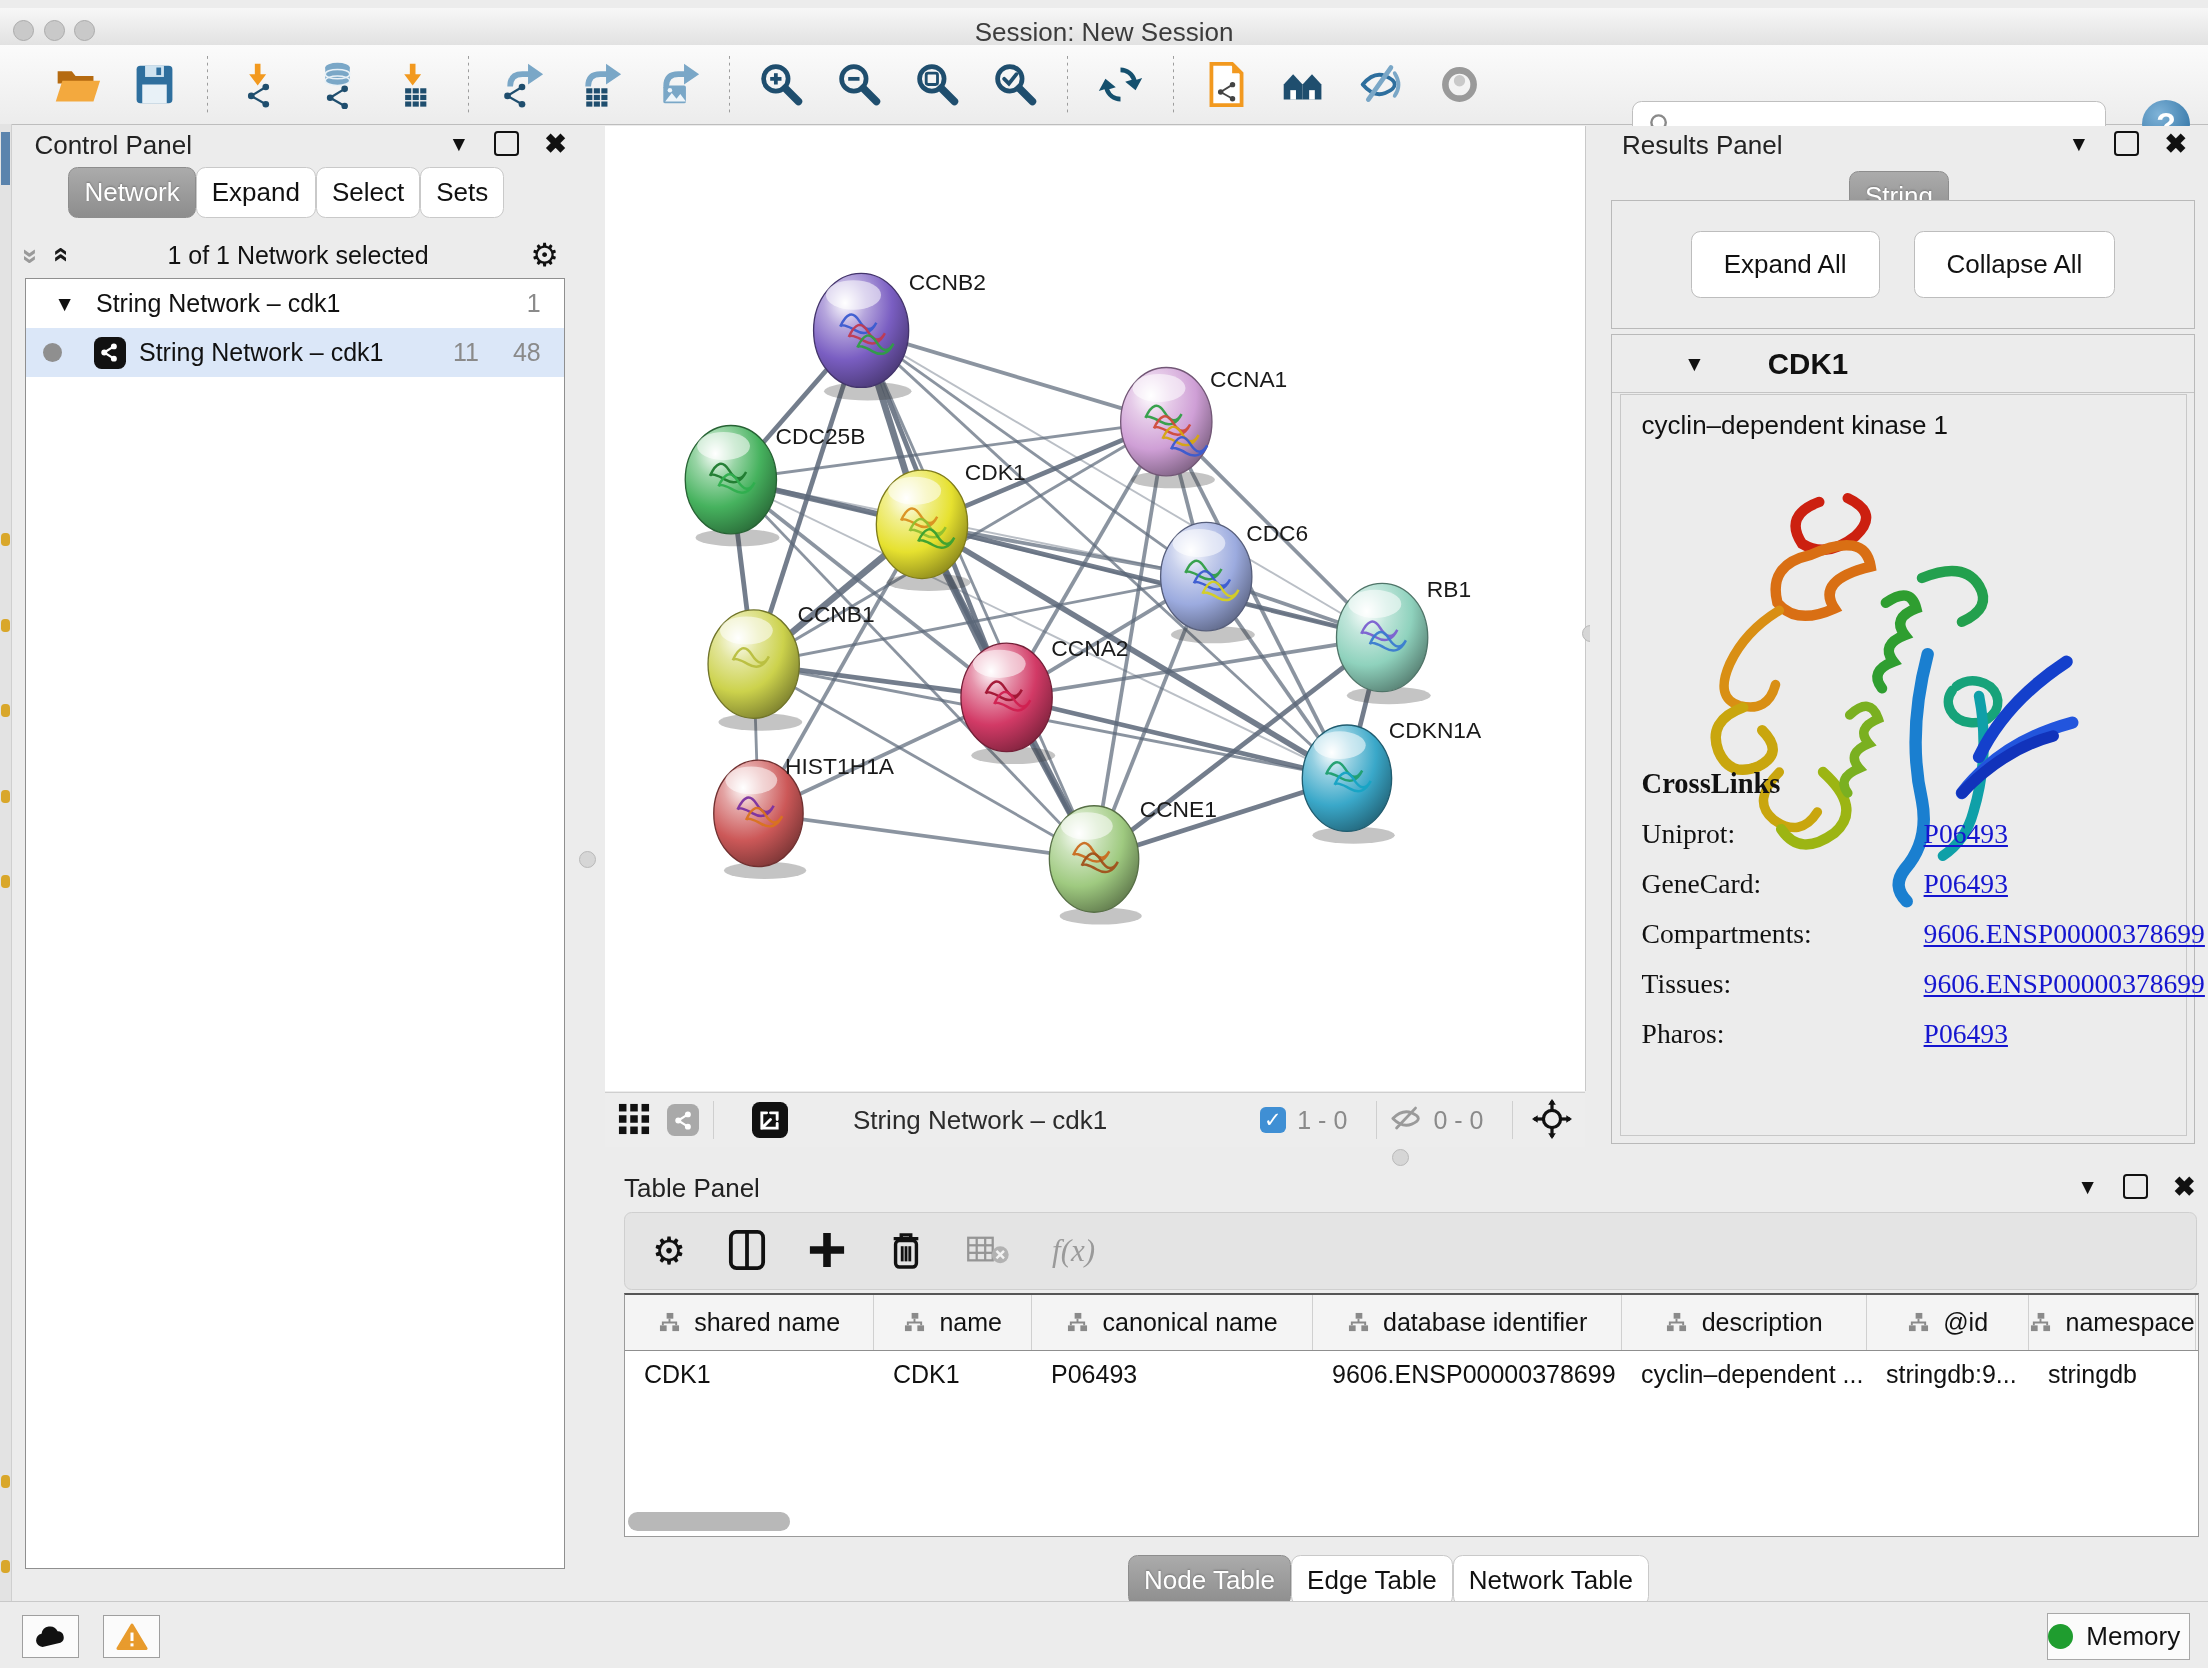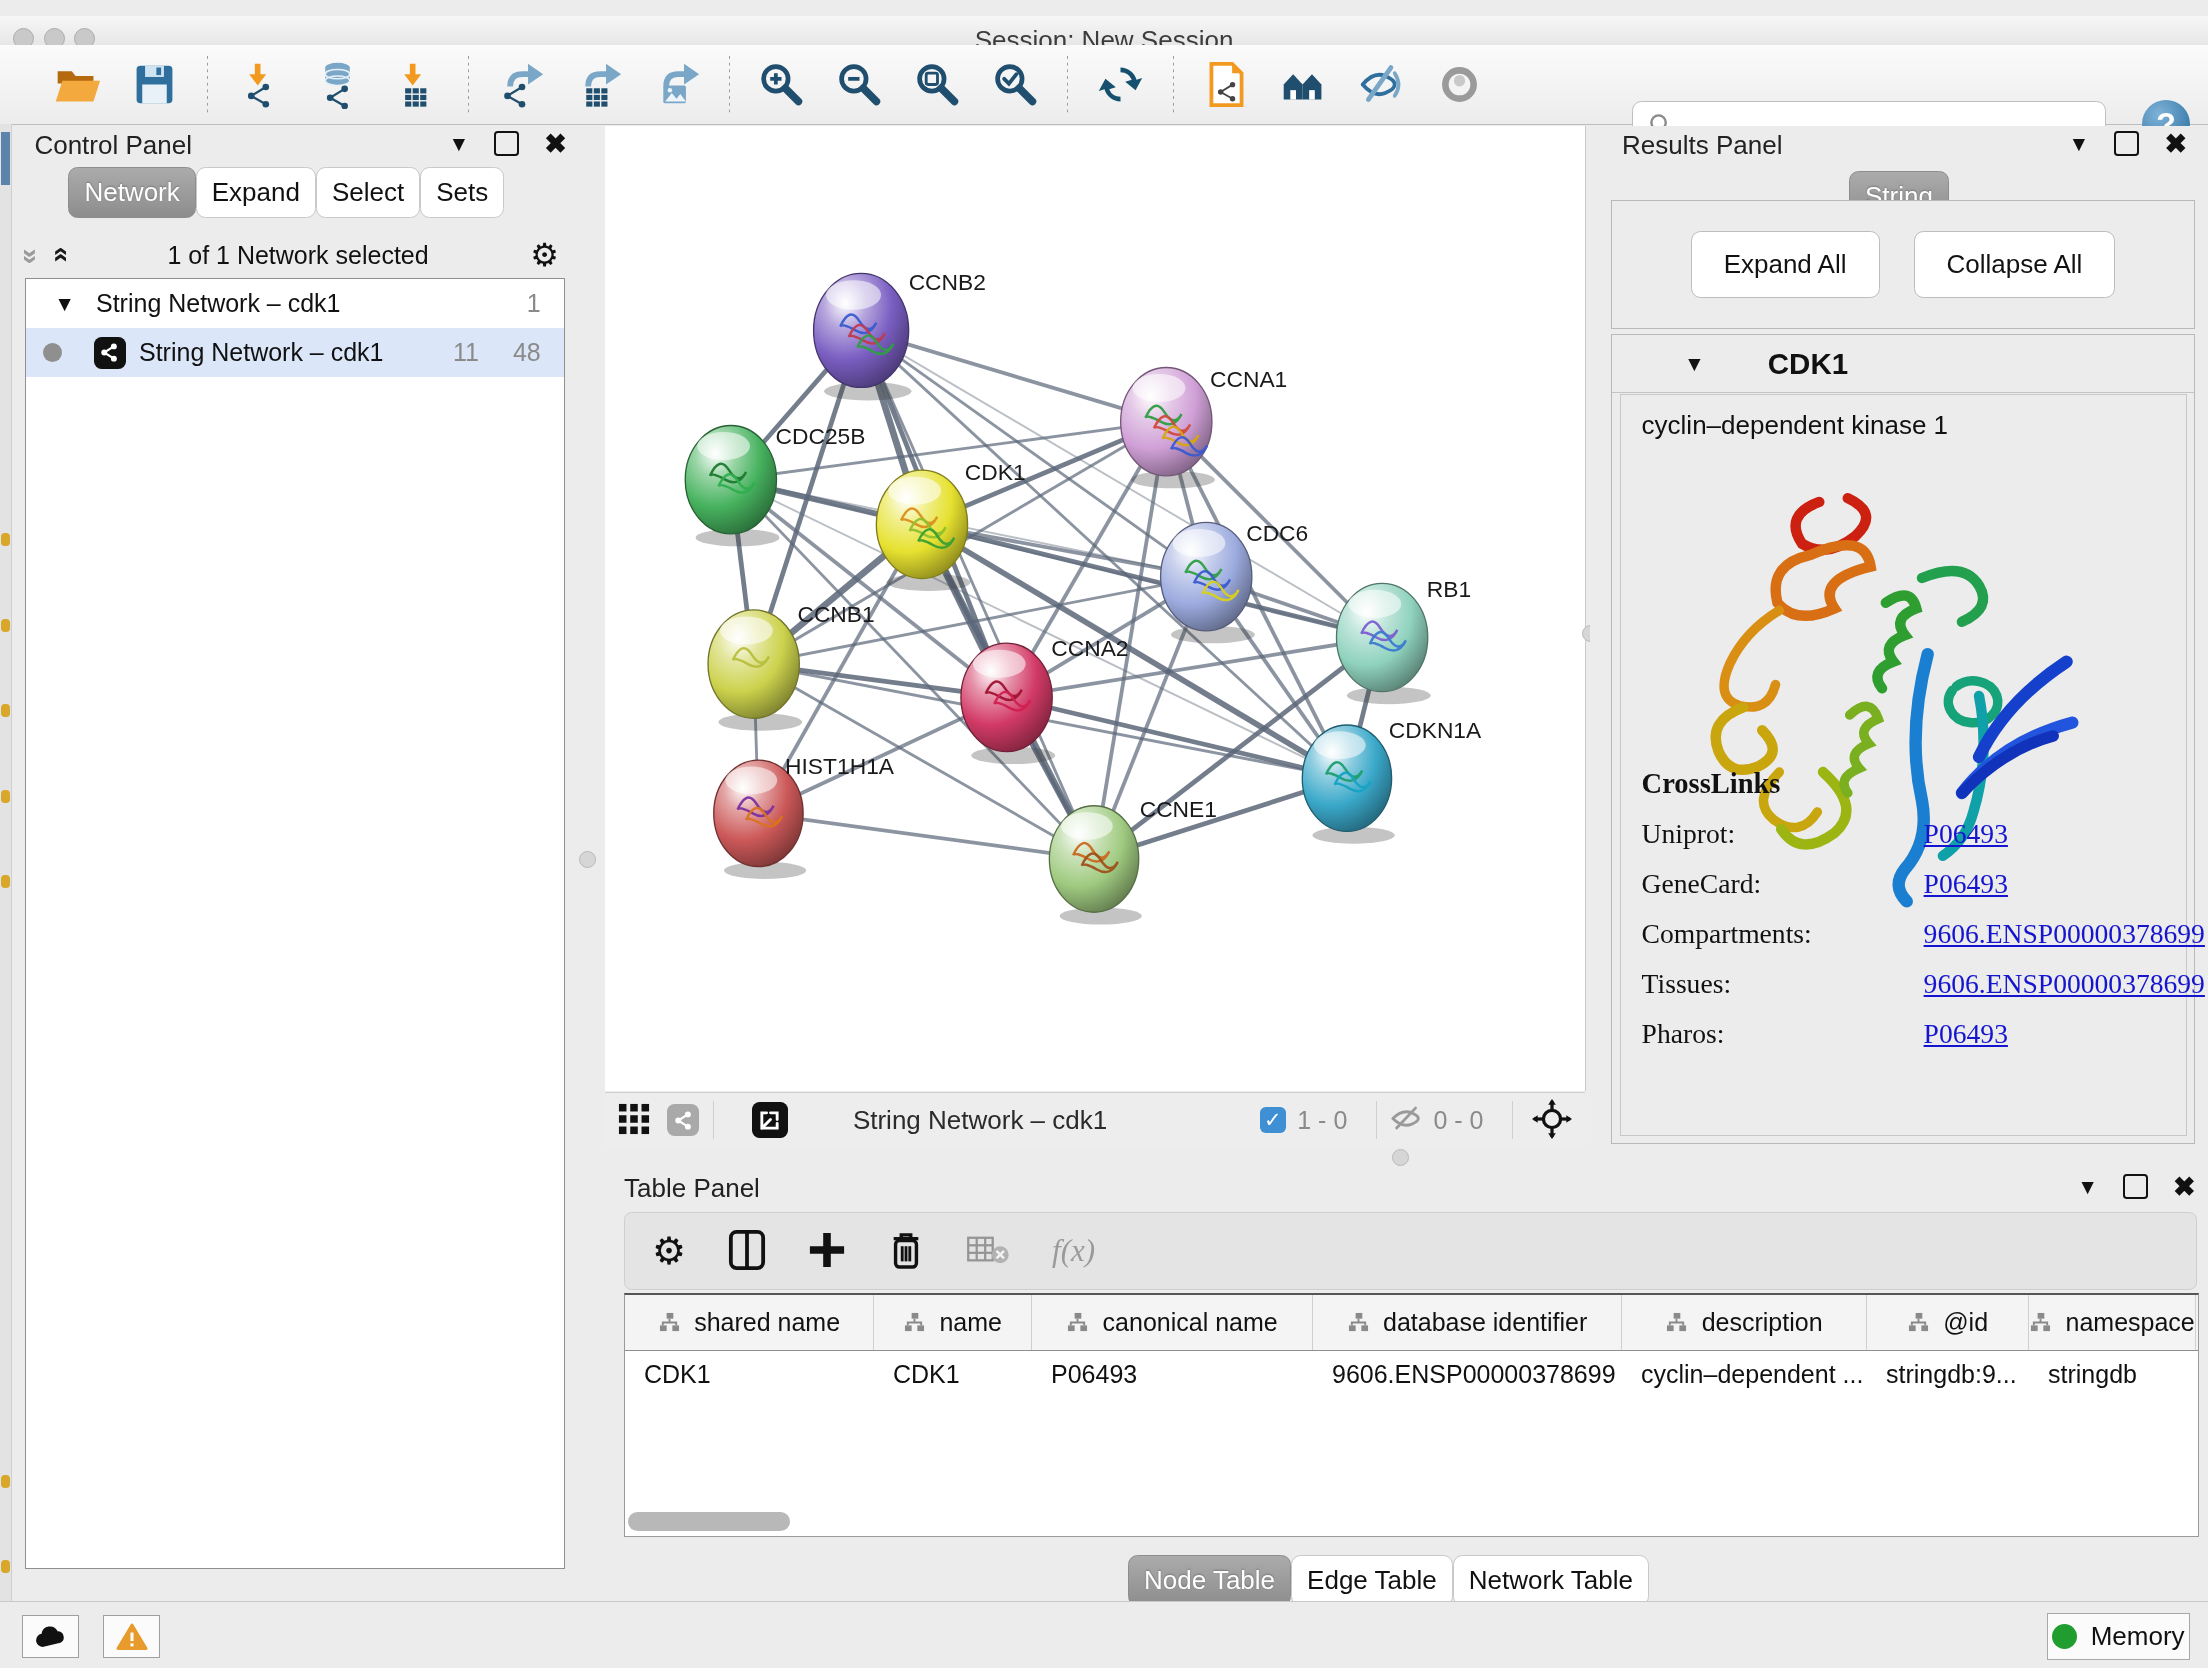--- a/index.html
+++ b/index.html
@@ -1,20 +1,20 @@
 <!DOCTYPE html>
 <html style="font-size:15px"><head>
 <meta charset="utf-8">
 <style>
   html,body{margin:0;padding:0;}
   body{width:2208px;height:1668px;position:relative;overflow:hidden;
        font-family:"Liberation Sans",sans-serif;background:#ececec;color:#111;}
   .abs{position:absolute;}
   
-  #titlebar{left:0;top:16px;width:2208px;height:45px;
+  #titlebar{left:0;top:8px;width:2208px;height:45px;
     background:linear-gradient(#f7f7f7,#dddddd);border-bottom:1px solid #b5b5b5;}
   .traffic{width:19px;height:19px;border-radius:50%;top:12.4px;
     background:#c9c9c9;border:1px solid #ababab;}
   #win-title{width:100%;text-align:center;top:8.6px;font-size:26px;color:#3c3c3c;}
   
   #toolbar{left:0;top:45px;width:2208px;height:79px;
     background:linear-gradient(#fbfbfb,#ececec);border-bottom:1px solid #bdbdbd;}
   #toolbar-flex{display:flex;align-items:center;height:79px;padding-left:38px;}
   .tb-icon{width:53px;height:53px;margin:0 12.4px;display:flex;align-items:center;justify-content:center;}
   .tb-sep{width:1px;height:57px;margin:0 13.3px;
@@ -91,21 +91,21 @@
   #tp-row{display:flex;height:46px;align-items:center;font-size:25px;}
   .td{padding-left:19px;box-sizing:border-box;overflow:hidden;white-space:nowrap;}
   #tp-hscroll{left:41px;top:347px;width:162px;height:19px;border-radius:9.5px;background:#b8b8b8;}
   #tp-tabs{left:541px;top:390px;display:flex;}
   .fx{font-family:"Liberation Serif",serif;font-style:italic;font-size:31px;color:#9a9a9a;}
   
   #statusbar{left:0;top:1601px;width:2208px;height:68px;background:#ececec;border-top:1px solid #c9c9c9;}
   .sb-btn{top:13.3px;width:55px;height:41px;background:#fbfbfb;border:1px solid #9f9f9f;
     display:flex;align-items:center;justify-content:center;}
   #memory-btn{left:2047px;top:10.5px;width:141px;height:45px;background:#fbfbfb;border:1px solid #a8a8a8;
-    display:flex;align-items:center;justify-content:center;gap:13.3px;font-size:26px;}
+    display:flex;align-items:center;gap:13.3px;font-size:26px;}
   #memory-dot{width:25px;height:25px;border-radius:50%;background:#1f9d2f;}
 </style>
 </head>
 <body>
 
 <div class="abs" id="titlebar">
   <div class="abs traffic" style="left:13.3px"></div>
   <div class="abs traffic" style="left:44px"></div>
   <div class="abs traffic" style="left:74px"></div>
   <div class="abs" id="win-title">Session: New Session</div>

